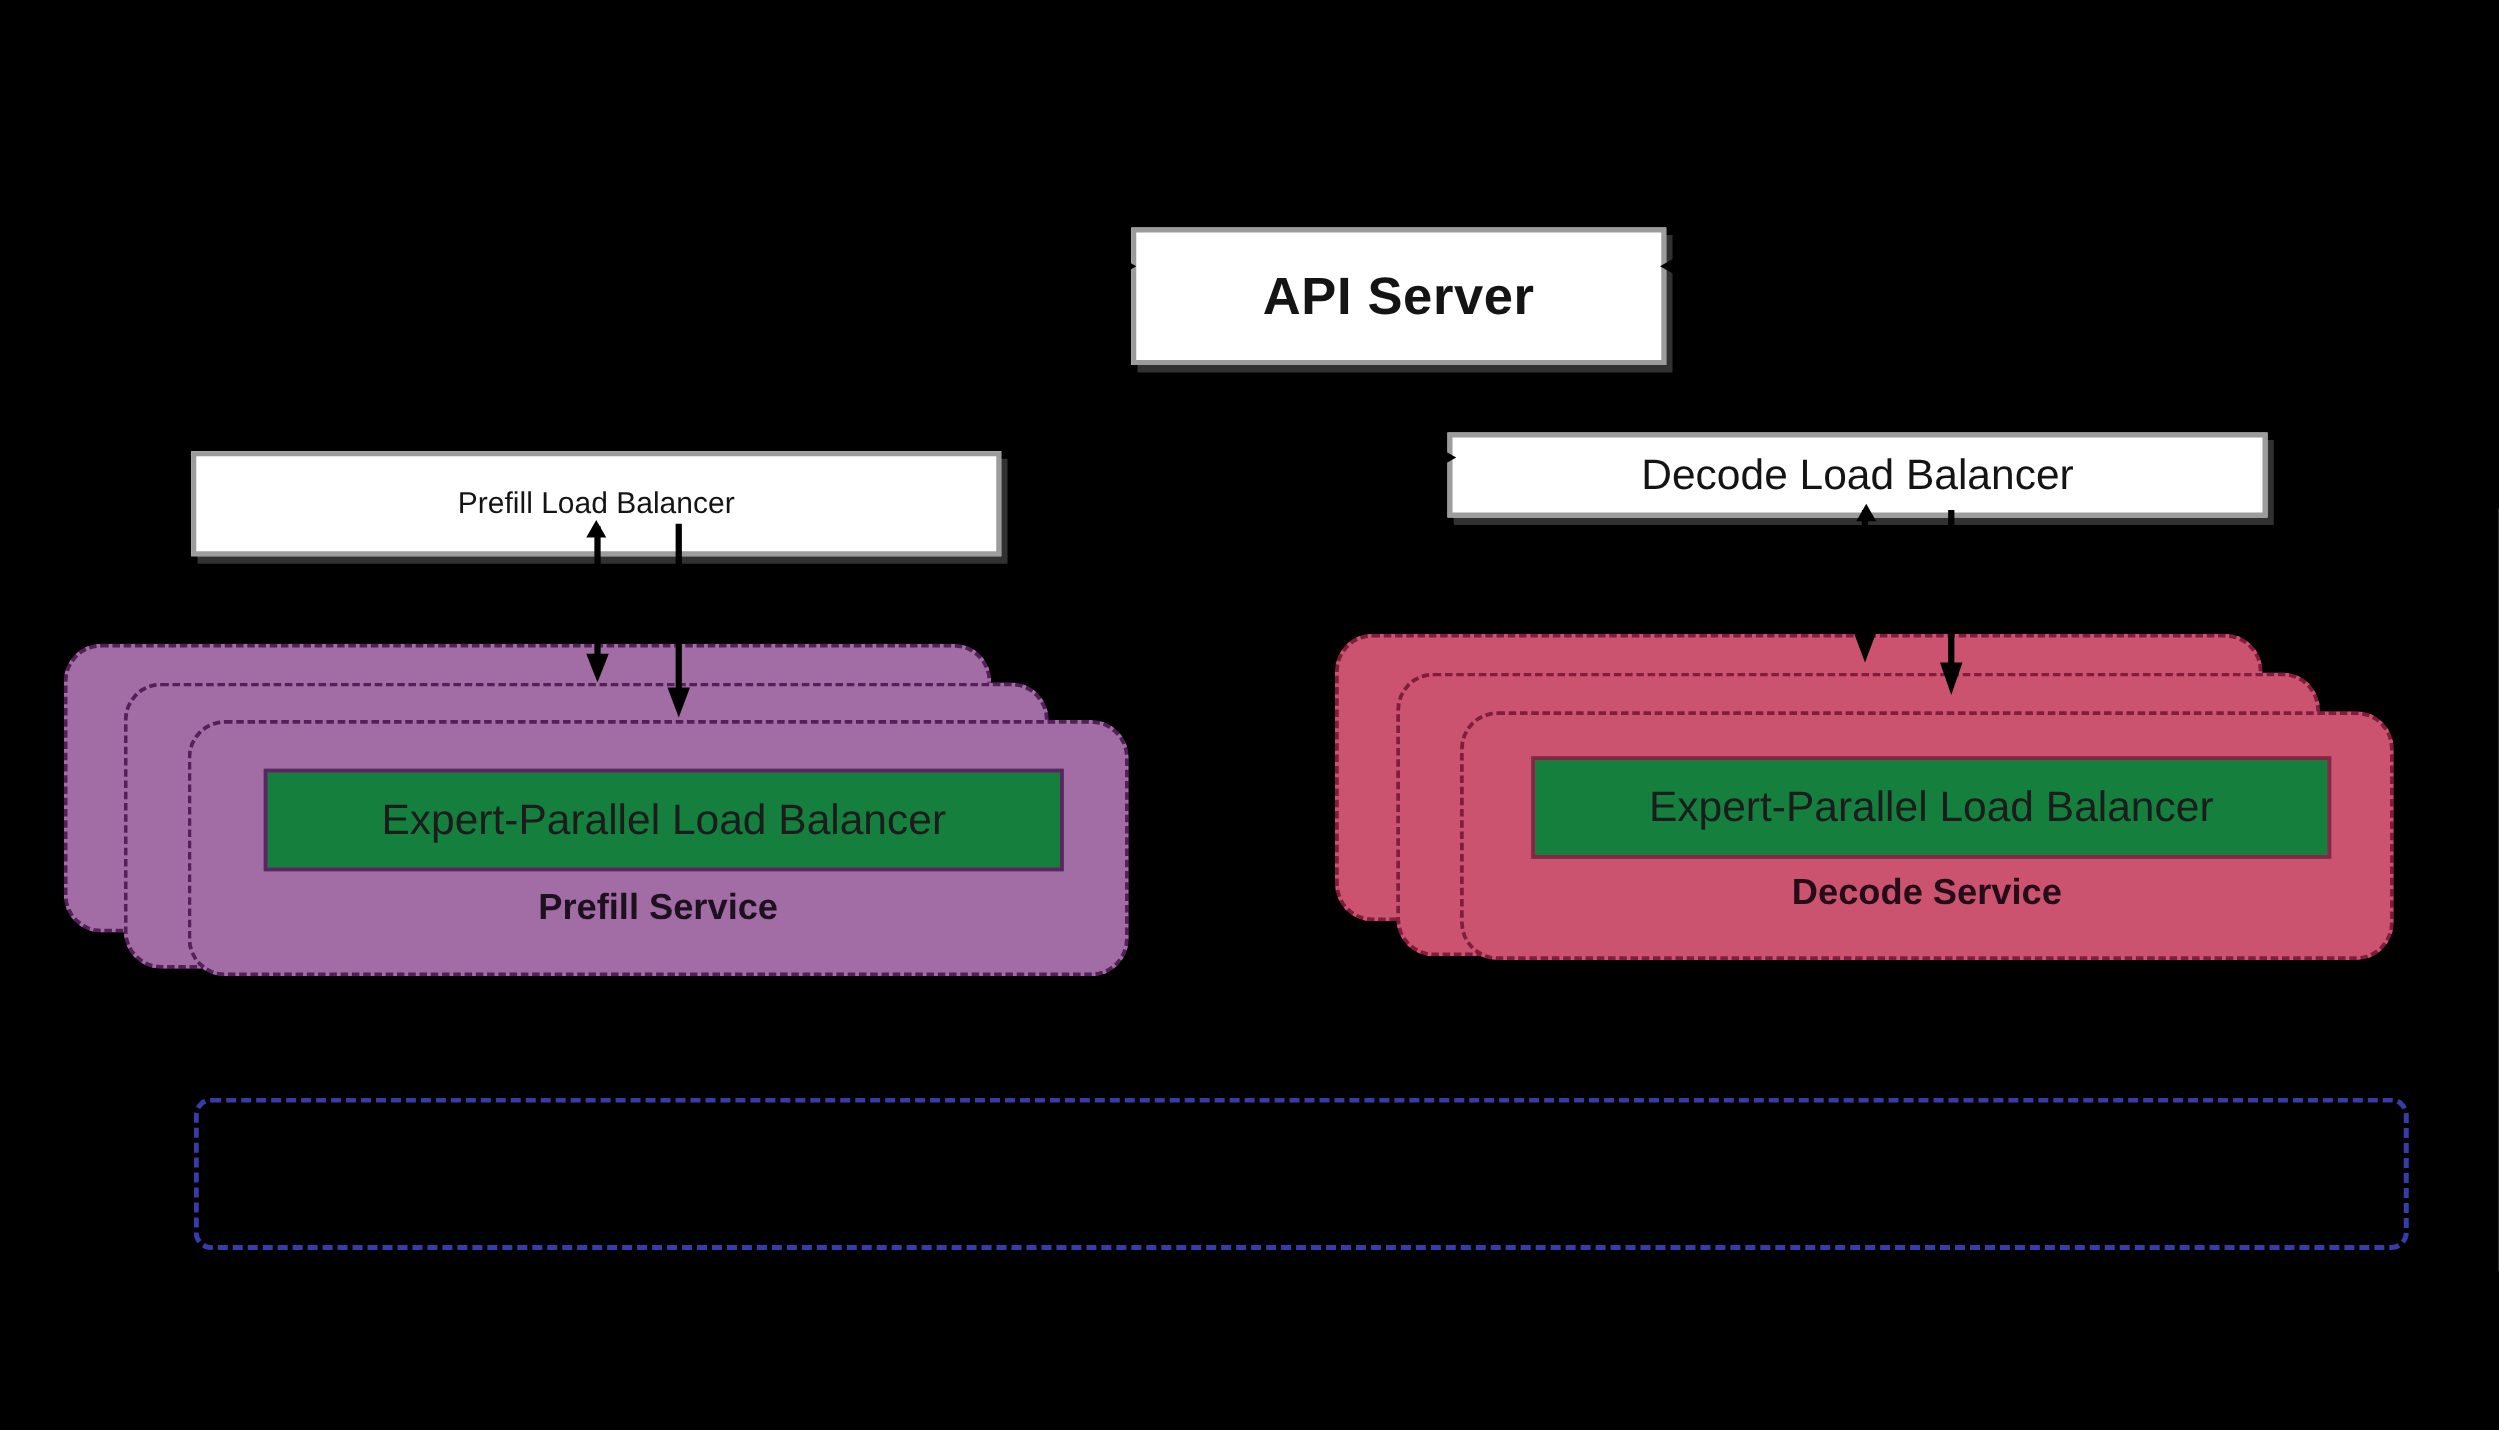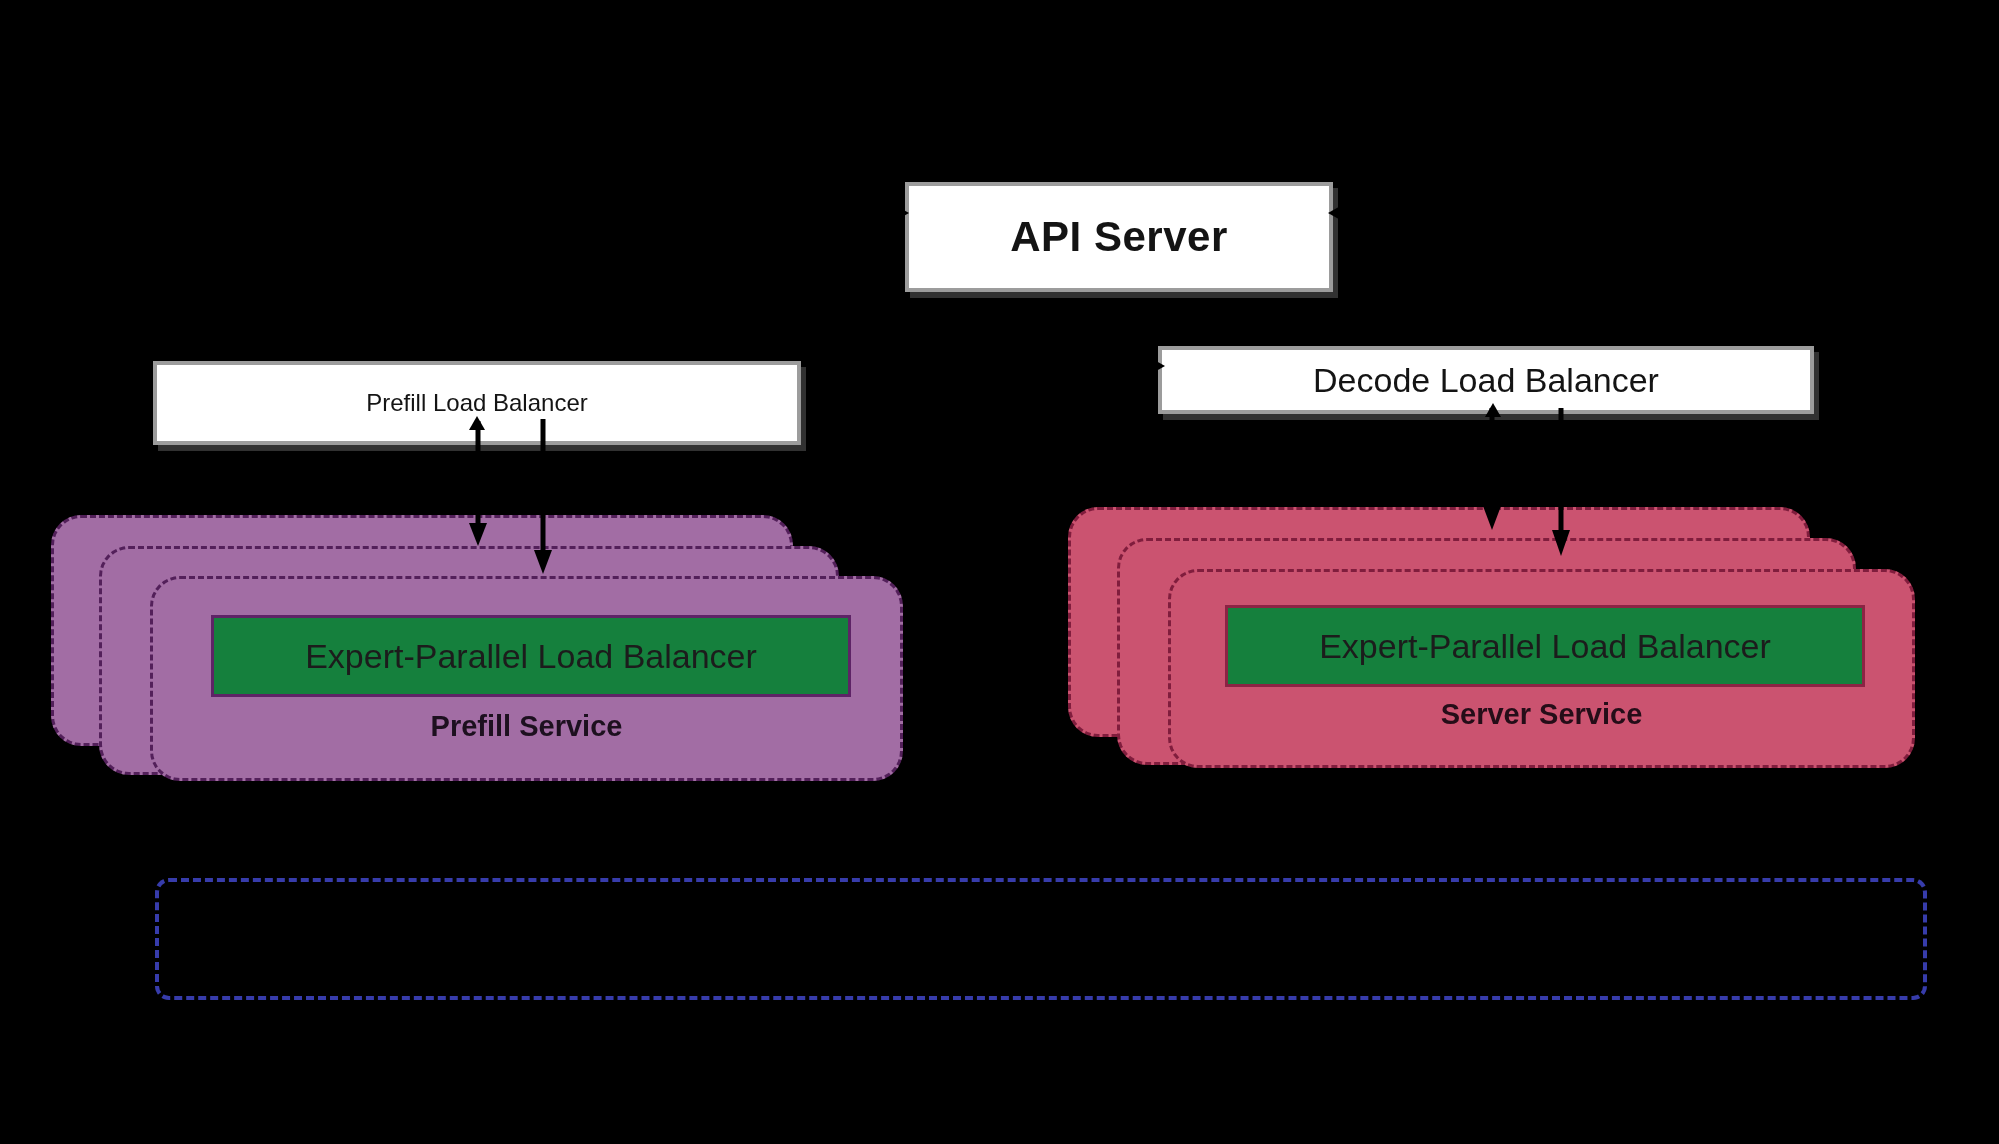--- a/index.html
+++ b/index.html
@@ -102,21 +102,21 @@
     </div>
   </div>
 
   <div>
     <div class="card r-c1" style="background: rgb(203, 83, 112); border-color: rgb(128, 29, 61);"></div>
     <div class="card r-c2" style="background: rgb(203, 83, 112); border-color: rgb(128, 29, 61);"></div>
     <div class="card r-c3" style="background: rgb(203, 83, 112); border-color: rgb(128, 29, 61);">
       <div class="inner-box r-inner" style="border-color: rgb(140, 35, 68);">
         <span>Expert-Parallel Load Balancer</span>
       </div>
-      <div class="service-label r-label">Server Service</div>
+      <div class="service-label r-label">Decode Service</div>
     </div>
   </div>
 
   <div class="boundary" style="border-color: rgb(55, 60, 171);"></div>
 
   <svg class="arrows" viewBox="0 0 1999 1144">
 
     <polygon points="469,325 485,325 477,341" fill="#000000"></polygon>
 
     <polygon points="469,430 485,430 477,416" fill="#000000"></polygon>

